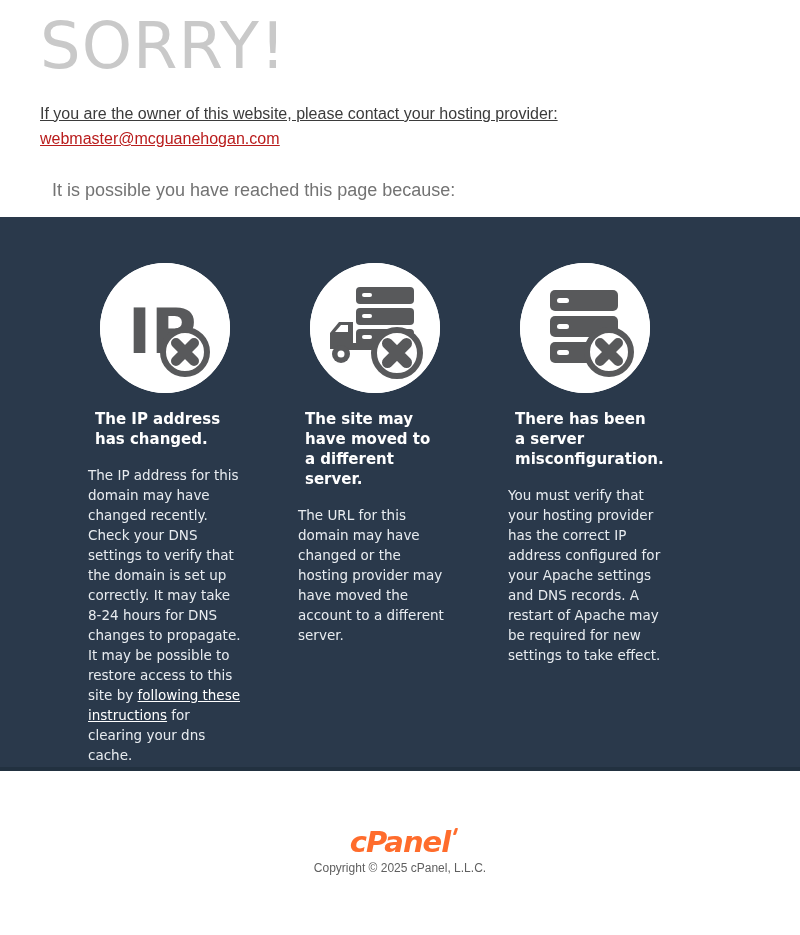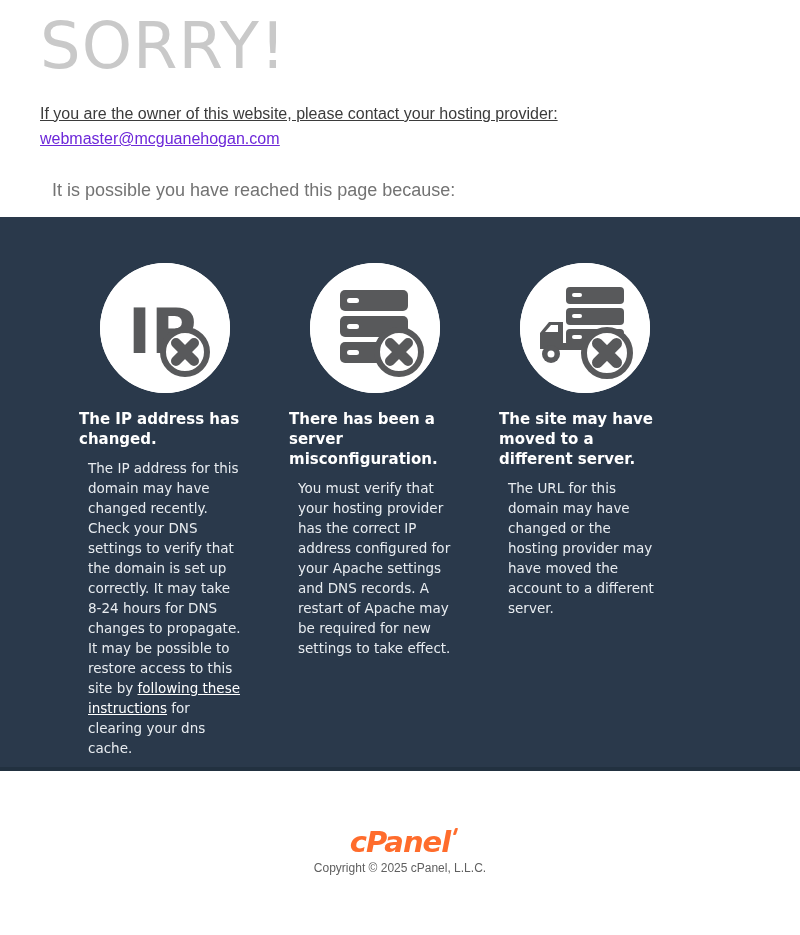--- a/index.html
+++ b/index.html
@@ -29,21 +29,21 @@
     letter-spacing: 1px;
   }
   .intro {
     margin: 23px 0 0 0;
     font-size: 16px;
     line-height: 25px;
     color: #3b3b3b;
     text-decoration: underline;
   }
   .email-link {
-    color: #6d28d9;
+    color: #b91c1c;
     text-decoration: underline;
     cursor: pointer;
   }
   .reason-intro {
     margin: 27px 0 0 12px;
     font-size: 18px;
     line-height: 25px;
     color: #737373;
   }
 
@@ -73,21 +73,21 @@
     display: flex;
     align-items: center;
     justify-content: center;
   }
   .col h3 {
     font-family: "DejaVu Sans", sans-serif;
     font-size: 15px;
     line-height: 20px;
     font-weight: bold;
     color: #ffffff;
-    margin: 0;
+    margin: 16px;
   }
   .col p {
     font-family: "DejaVu Sans", sans-serif;
     font-size: 13.5px;
     line-height: 20px;
     color: #e8ecf0;
     margin: 9px;
   }
   .col a {
     color: #ffffff;
@@ -152,44 +152,20 @@
           <circle cx="65" cy="65" r="65" fill="#ffffff"></circle>
           <text x="28" y="90" font-family="DejaVu Sans, sans-serif" font-size="62" font-weight="bold" fill="#58595b">IP</text>
           <g transform="translate(85,89)">
             <circle r="22" fill="#ffffff" stroke="#58595b" stroke-width="6"></circle>
             <path d="M -9 -9 L 9 9 M -9 9 L 9 -9" stroke="#58595b" stroke-width="10" stroke-linecap="round" fill="none"></path>
           </g>
         </svg>
       </div>
       <h3>The IP address has changed.</h3>
       <p><span>The IP address for this domain may have changed recently. Check your DNS settings to verify that the domain is set up correctly. It may take 8-24 hours for DNS changes to propagate. It may be possible to restore access to this site by </span><a href="#">following these instructions</a><span> for clearing your dns cache.</span></p>
-    </div>
-
-    <div class="col">
-      <div class="icon-circle">
-        <svg class="icon-svg" width="130" height="130" viewBox="0 0 130 130" aria-hidden="true">
-          <circle cx="65" cy="65" r="65" fill="#ffffff"></circle>
-          <g fill="#58595b">
-            <rect x="30" y="27" width="68" height="21" rx="5"></rect>
-            <rect x="30" y="53" width="68" height="21" rx="5"></rect>
-            <rect x="30" y="79" width="68" height="21" rx="5"></rect>
-          </g>
-          <g fill="#ffffff">
-            <rect x="37" y="35" width="12" height="5" rx="2.5"></rect>
-            <rect x="37" y="61" width="12" height="5" rx="2.5"></rect>
-            <rect x="37" y="87" width="12" height="5" rx="2.5"></rect>
-          </g>
-          <g transform="translate(89,89)">
-            <circle r="22" fill="#ffffff" stroke="#58595b" stroke-width="6"></circle>
-            <path d="M -9 -9 L 9 9 M -9 9 L 9 -9" stroke="#58595b" stroke-width="10" stroke-linecap="round" fill="none"></path>
-          </g>
-        </svg>
-      </div>
-      <h3>There has been a server misconfiguration.</h3>
-      <p>You must verify that your hosting provider has the correct IP address configured for your Apache settings and DNS records. A restart of Apache may be required for new settings to take effect.</p>
     </div>
 
     <div class="col">
       <div class="icon-circle">
         <svg class="icon-svg" width="130" height="130" viewBox="0 0 130 130" aria-hidden="true">
           <circle cx="65" cy="65" r="65" fill="#ffffff"></circle>
           <g fill="#58595b">
             <rect x="46" y="24" width="58" height="17" rx="4"></rect>
             <rect x="46" y="45" width="58" height="17" rx="4"></rect>
             <rect x="46" y="66" width="58" height="17" rx="4"></rect>
@@ -207,20 +183,44 @@
           <g transform="translate(87,90)">
             <circle r="23" fill="#ffffff" stroke="#58595b" stroke-width="6"></circle>
             <path d="M -9.5 -9.5 L 9.5 9.5 M -9.5 9.5 L 9.5 -9.5" stroke="#58595b" stroke-width="11" stroke-linecap="round" fill="none"></path>
           </g>
         </svg>
       </div>
       <h3>The site may have moved to a different server.</h3>
       <p>The URL for this domain may have changed or the hosting provider may have moved the account to a different server.</p>
     </div>
 
+    <div class="col">
+      <div class="icon-circle">
+        <svg class="icon-svg" width="130" height="130" viewBox="0 0 130 130" aria-hidden="true">
+          <circle cx="65" cy="65" r="65" fill="#ffffff"></circle>
+          <g fill="#58595b">
+            <rect x="30" y="27" width="68" height="21" rx="5"></rect>
+            <rect x="30" y="53" width="68" height="21" rx="5"></rect>
+            <rect x="30" y="79" width="68" height="21" rx="5"></rect>
+          </g>
+          <g fill="#ffffff">
+            <rect x="37" y="35" width="12" height="5" rx="2.5"></rect>
+            <rect x="37" y="61" width="12" height="5" rx="2.5"></rect>
+            <rect x="37" y="87" width="12" height="5" rx="2.5"></rect>
+          </g>
+          <g transform="translate(89,89)">
+            <circle r="22" fill="#ffffff" stroke="#58595b" stroke-width="6"></circle>
+            <path d="M -9 -9 L 9 9 M -9 9 L 9 -9" stroke="#58595b" stroke-width="10" stroke-linecap="round" fill="none"></path>
+          </g>
+        </svg>
+      </div>
+      <h3>There has been a server misconfiguration.</h3>
+      <p>You must verify that your hosting provider has the correct IP address configured for your Apache settings and DNS records. A restart of Apache may be required for new settings to take effect.</p>
+    </div>
+
   </div>
 </section>
 
 <footer class="footer">
   <div class="cpanel-logo">
     <span>cPanel</span>
     <span class="tm-mark"></span>
   </div>
   <div class="copyright">Copyright © 2025 cPanel, L.L.C.</div>
 </footer>

